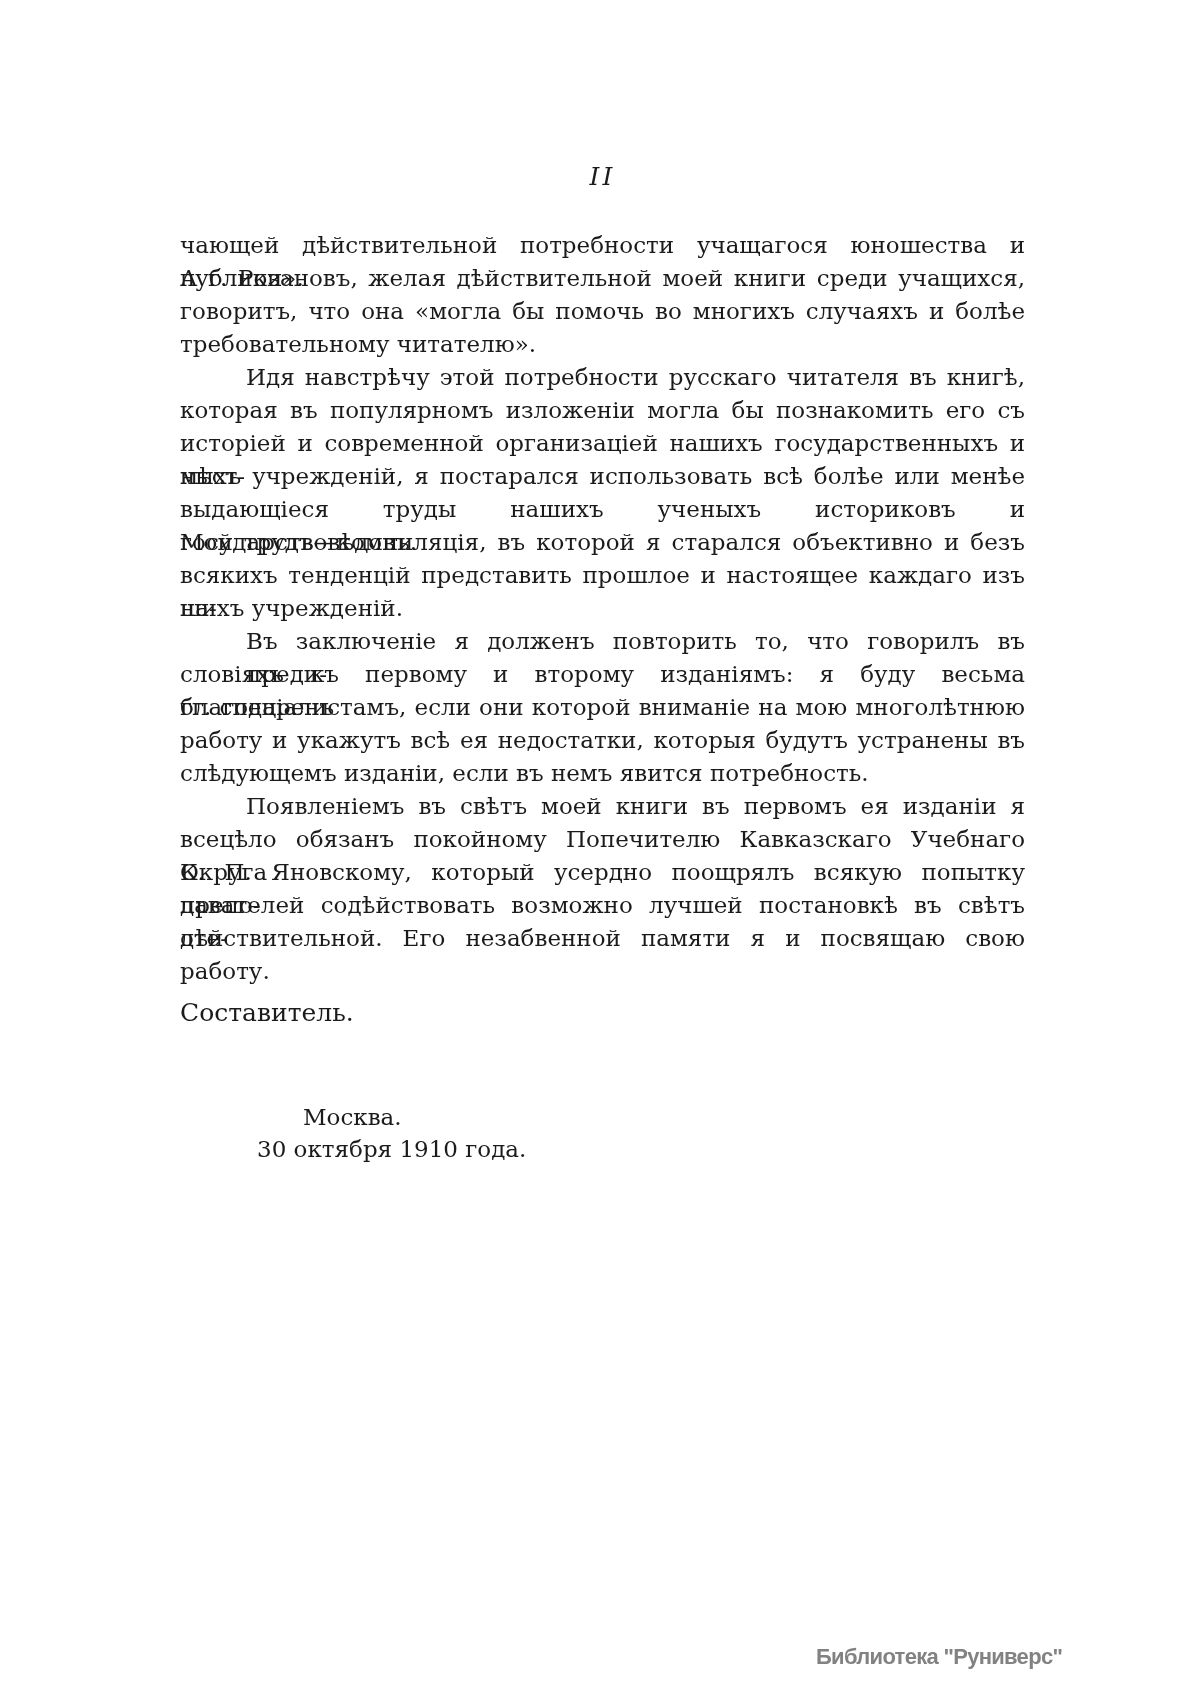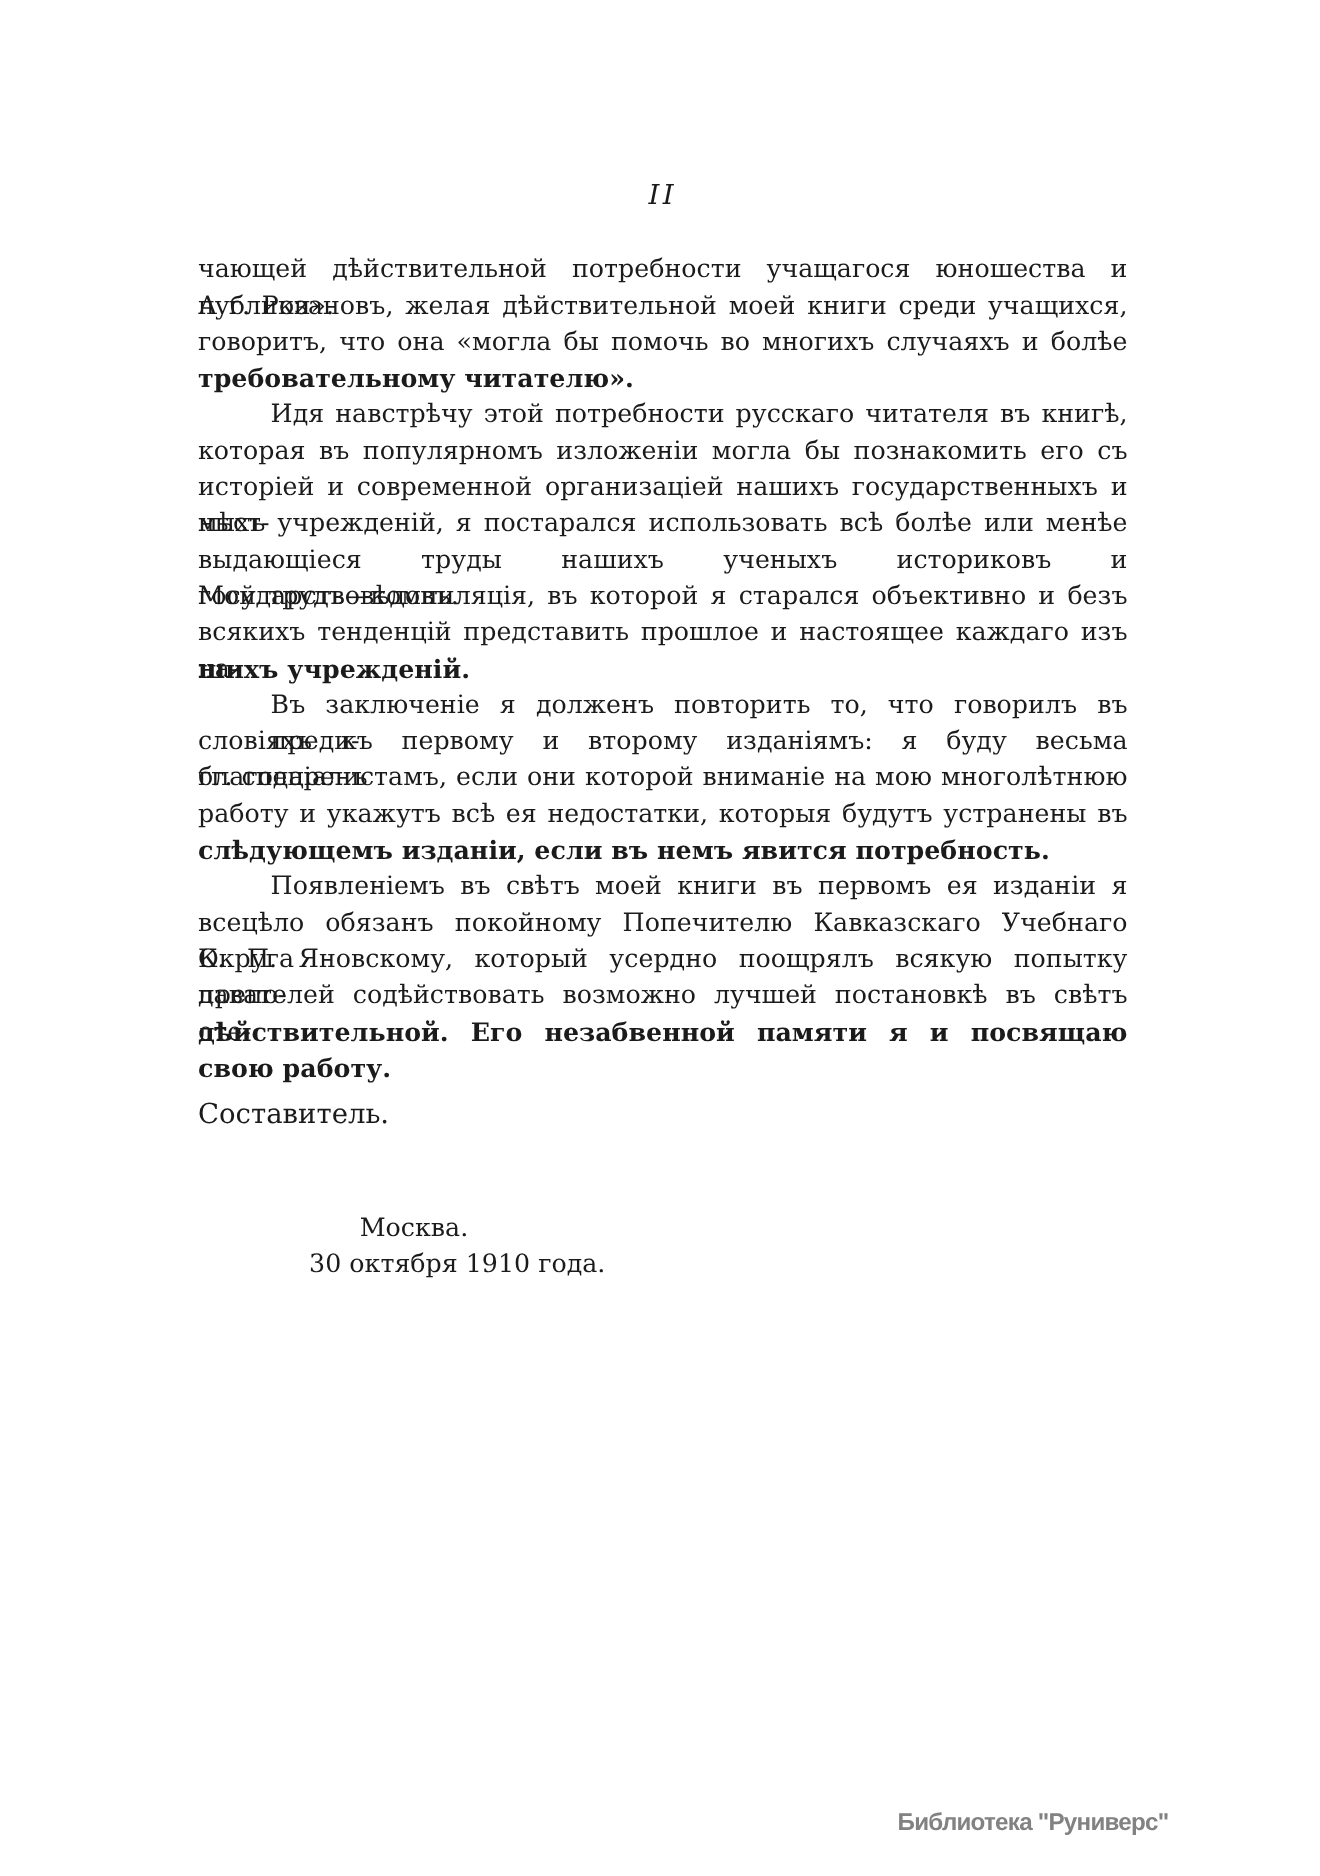--- a/index.html
+++ b/index.html
@@ -38,39 +38,37 @@
     line-height: 33px;
     font-size: 23px;
     text-align: justify;
     text-align-last: justify;
   }
   .line.indent {
     padding-left: 66px;
   }
   .line.last {
     text-align-last: left;
-    font-weight: bold;
   }
   .signature {
     position: absolute;
     top: 996px;
     left: 180px;
     width: 845px;
     box-sizing: border-box;
     padding-right: 79px;
     font-size: 25px;
     line-height: 33px;
   }
   .imprint {
     position: absolute;
     top: 1101px;
     left: 257px;
     font-size: 23px;
     line-height: 32px;
-    margin-left: 24px;
   }
   .imprint .place {
     padding-left: 46px;
   }
   .watermark {
     position: absolute;
     top: 1644px;
     left: 816px;
     font-family: "Liberation Sans", "DejaVu Sans", sans-serif;
     font-size: 22px;

